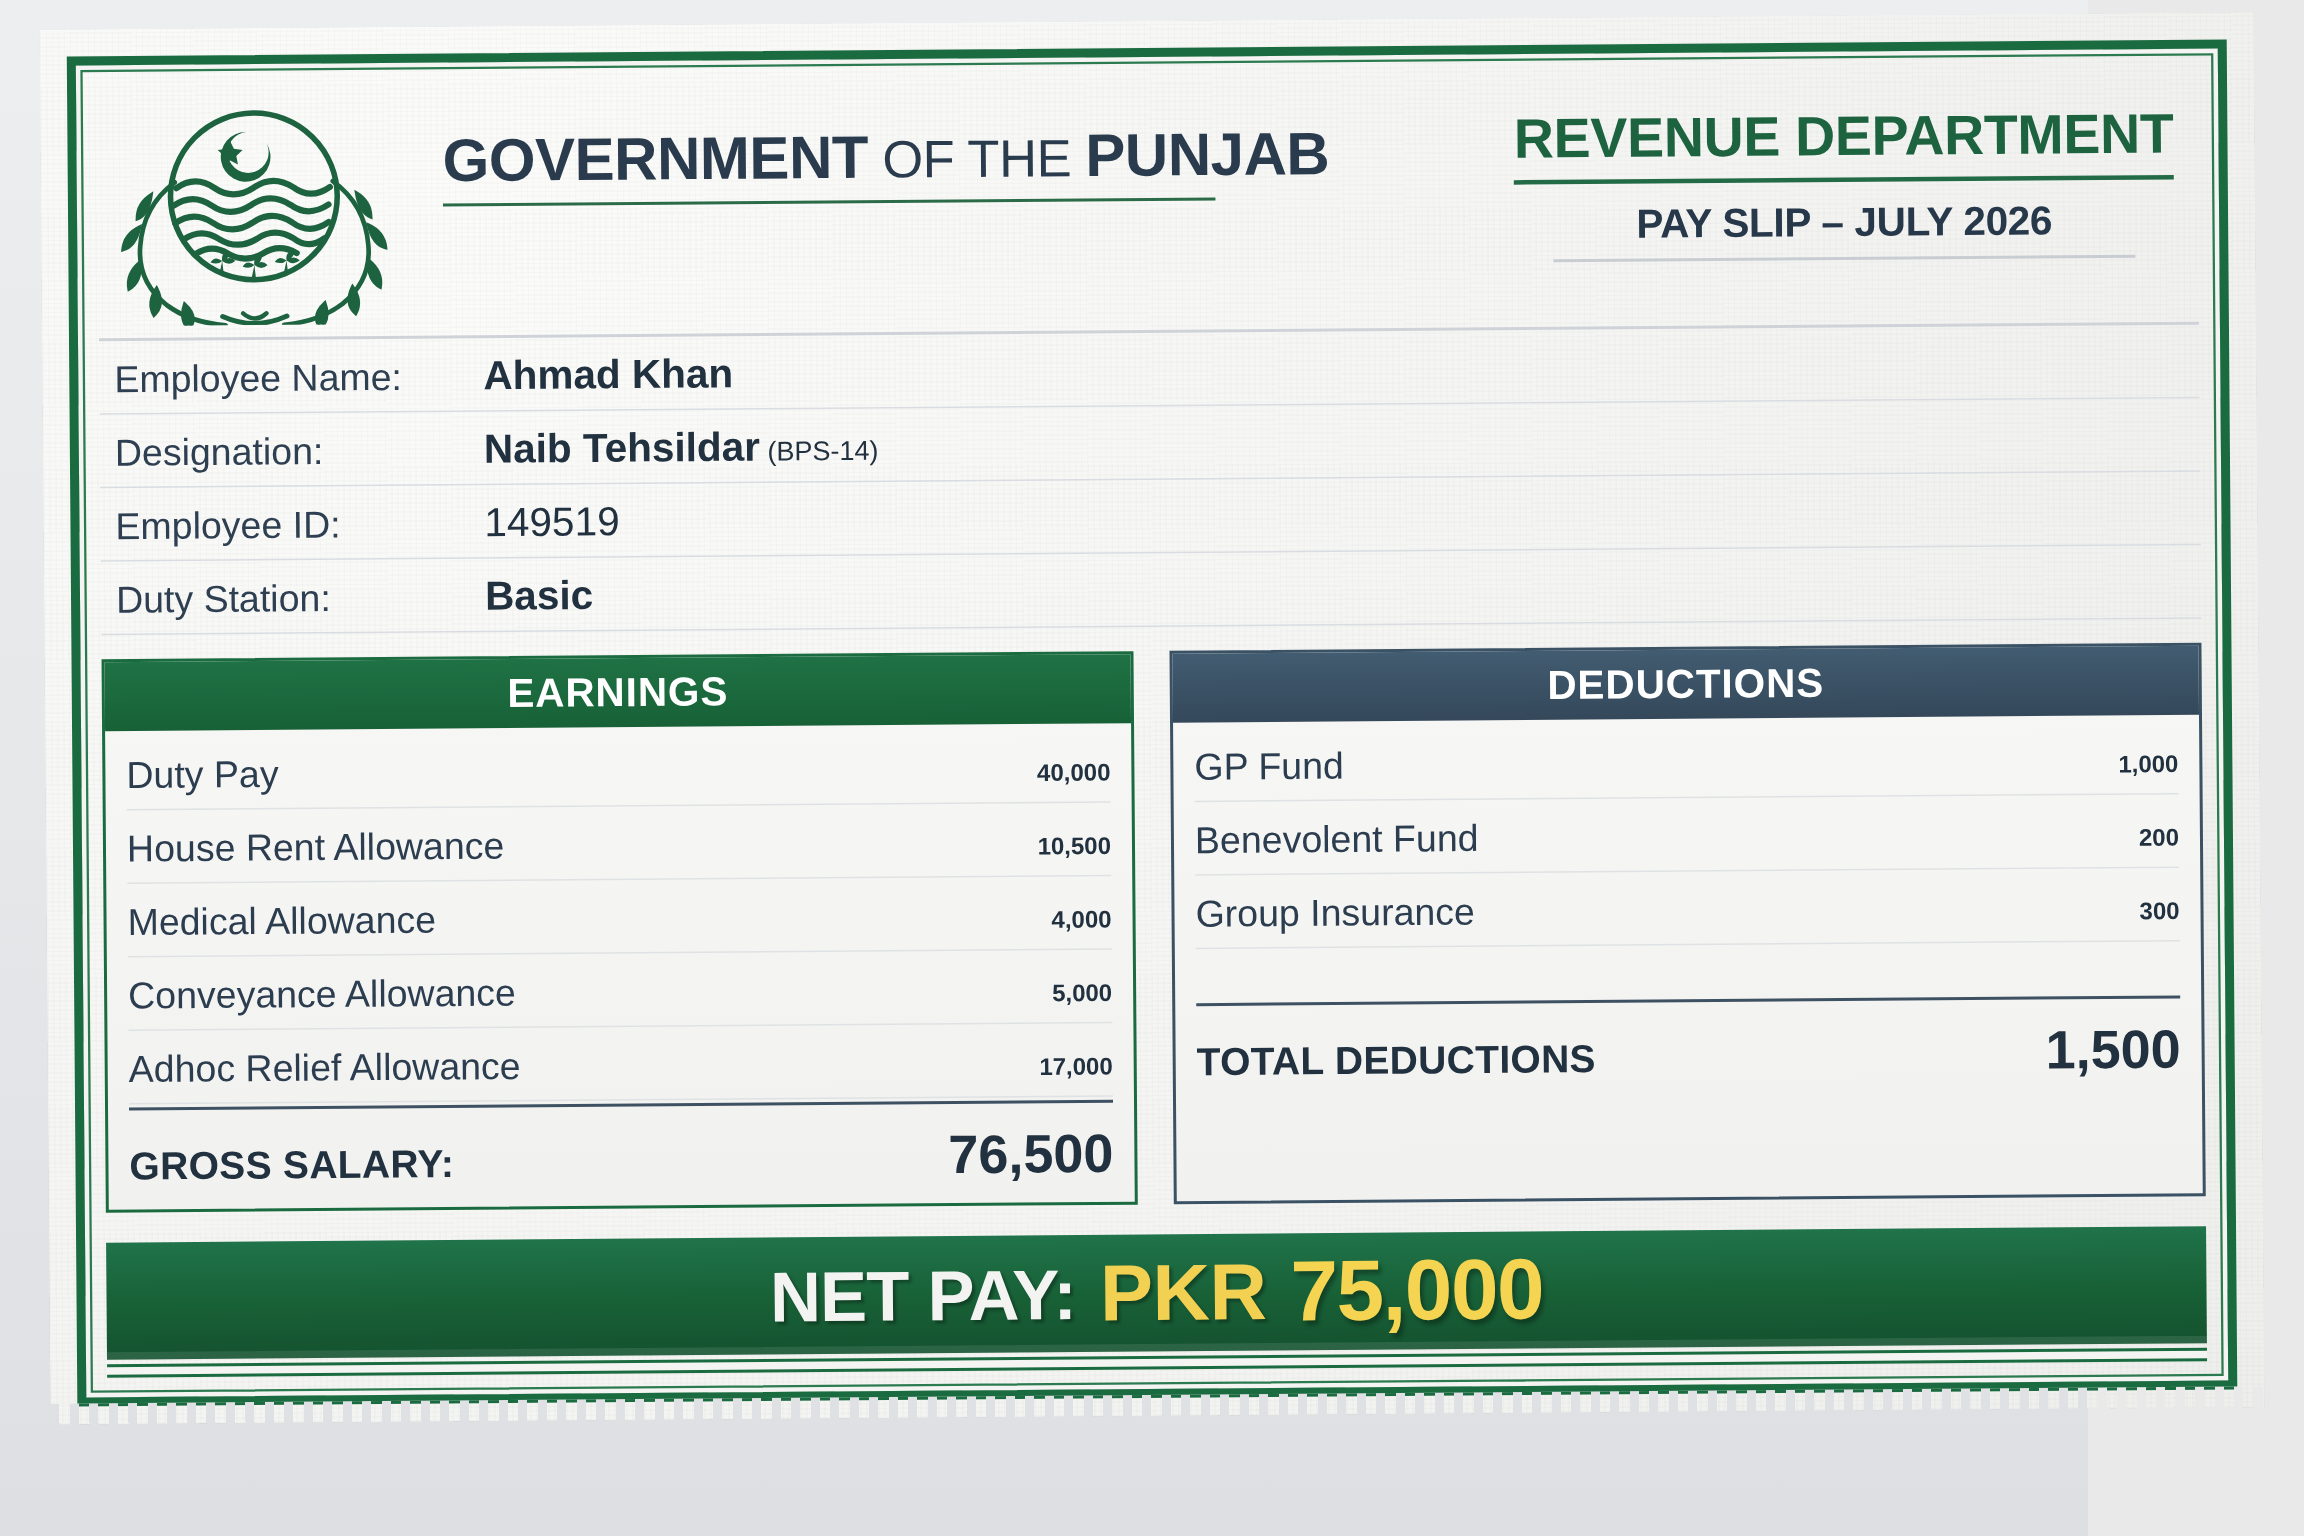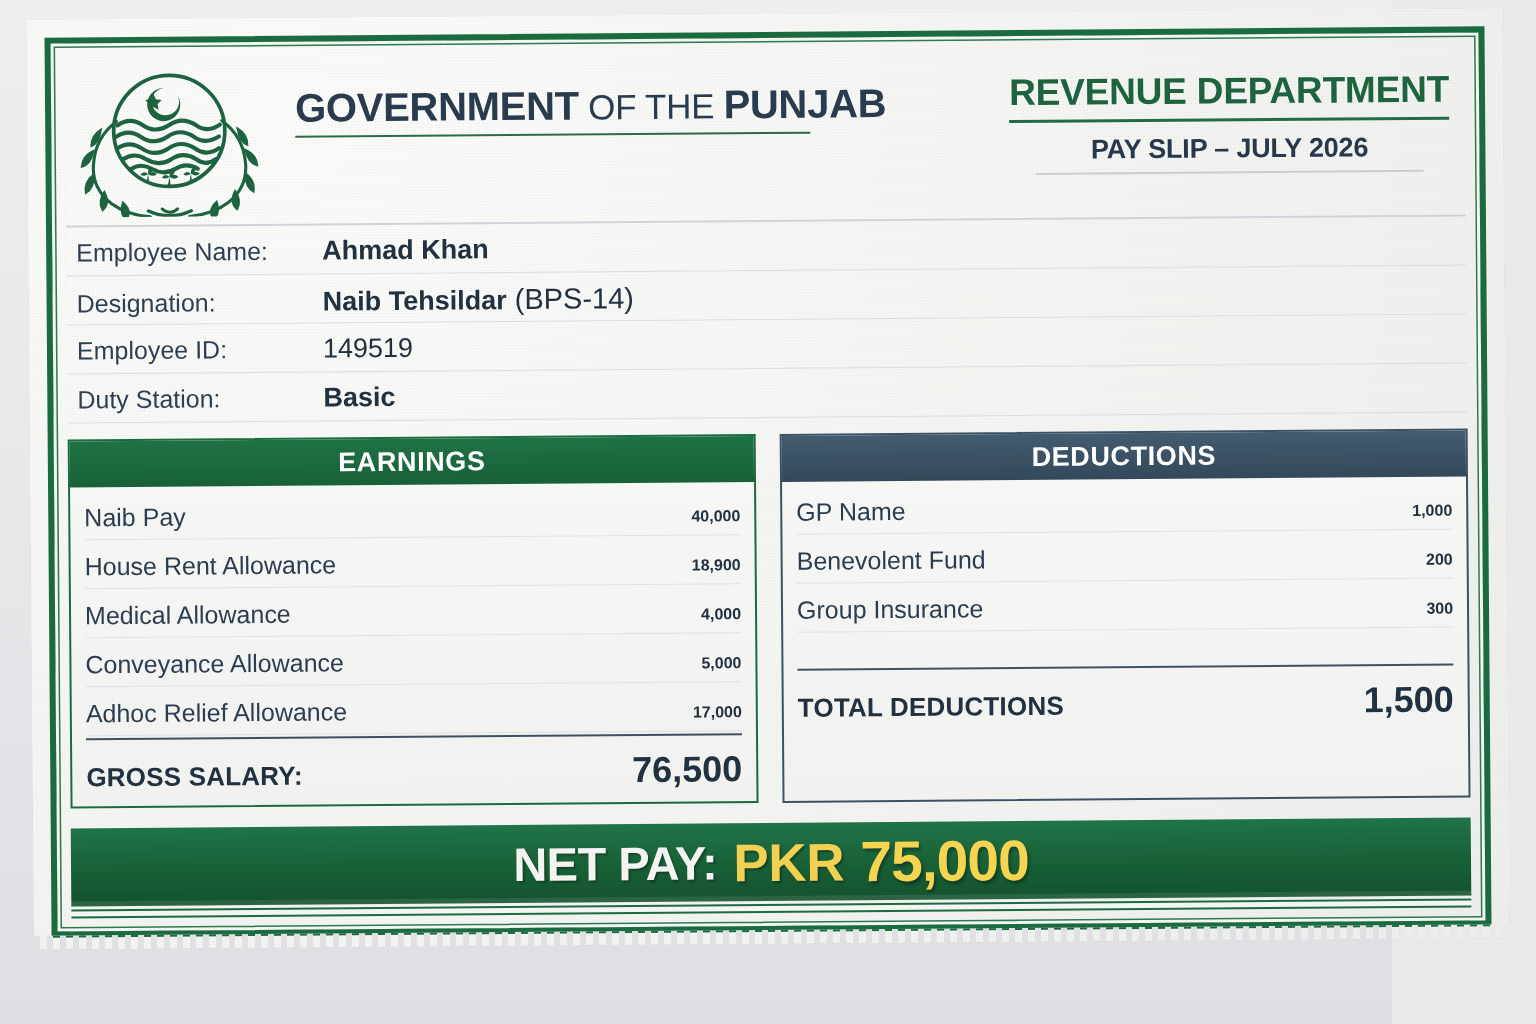--- a/index.html
+++ b/index.html
@@ -160,21 +160,21 @@
     color: #2e3f52;
     font-weight: 400;
     padding-top: 10px;
   }
   .dvalue {
     font-size: 27px;
     color: #22313f;
     padding-top: 10px;
   }
   .dvalue.bold { font-weight: 700; }
-  .dvalue .sub { font-weight: 400; font-size: 29px; }
+  .dvalue .sub { font-weight: 400; font-size: 18px; }
 
   
   .tables {
     display: flex;
     gap: 24px;
     padding: 16px 4px 0 4px;
   }
   .panel {
     flex: 1 1 0;
     box-sizing: border-box;
@@ -372,26 +372,26 @@
         </div>
       </div>
 
       <div class="tables">
 
         <div class="panel earnings">
           <div class="phead e">EARNINGS</div>
           <div class="pbody">
 
             <div class="trow">
-              <span class="tname">Naib Pay</span>
+              <span class="tname">Duty Pay</span>
               <span class="tamt">40,000</span>
             </div>
             <div class="trow">
               <span class="tname">House Rent Allowance</span>
-              <span class="tamt">18,900</span>
+              <span class="tamt">10,500</span>
             </div>
             <div class="trow">
               <span class="tname">Medical Allowance</span>
               <span class="tamt">4,000</span>
             </div>
             <div class="trow">
               <span class="tname">Conveyance Allowance</span>
               <span class="tamt">5,000</span>
             </div>
             <div class="trow">
@@ -404,21 +404,21 @@
               <span class="totamt">76,500</span>
             </div>
           </div>
         </div>
 
         <div class="panel deductions">
           <div class="phead d">DEDUCTIONS</div>
           <div class="pbody">
 
             <div class="trow">
-              <span class="tname">GP Name</span>
+              <span class="tname">GP Fund</span>
               <span class="tamt">1,000</span>
             </div>
             <div class="trow">
               <span class="tname">Benevolent Fund</span>
               <span class="tamt">200</span>
             </div>
             <div class="trow">
               <span class="tname">Group Insurance</span>
               <span class="tamt">300</span>
             </div>

